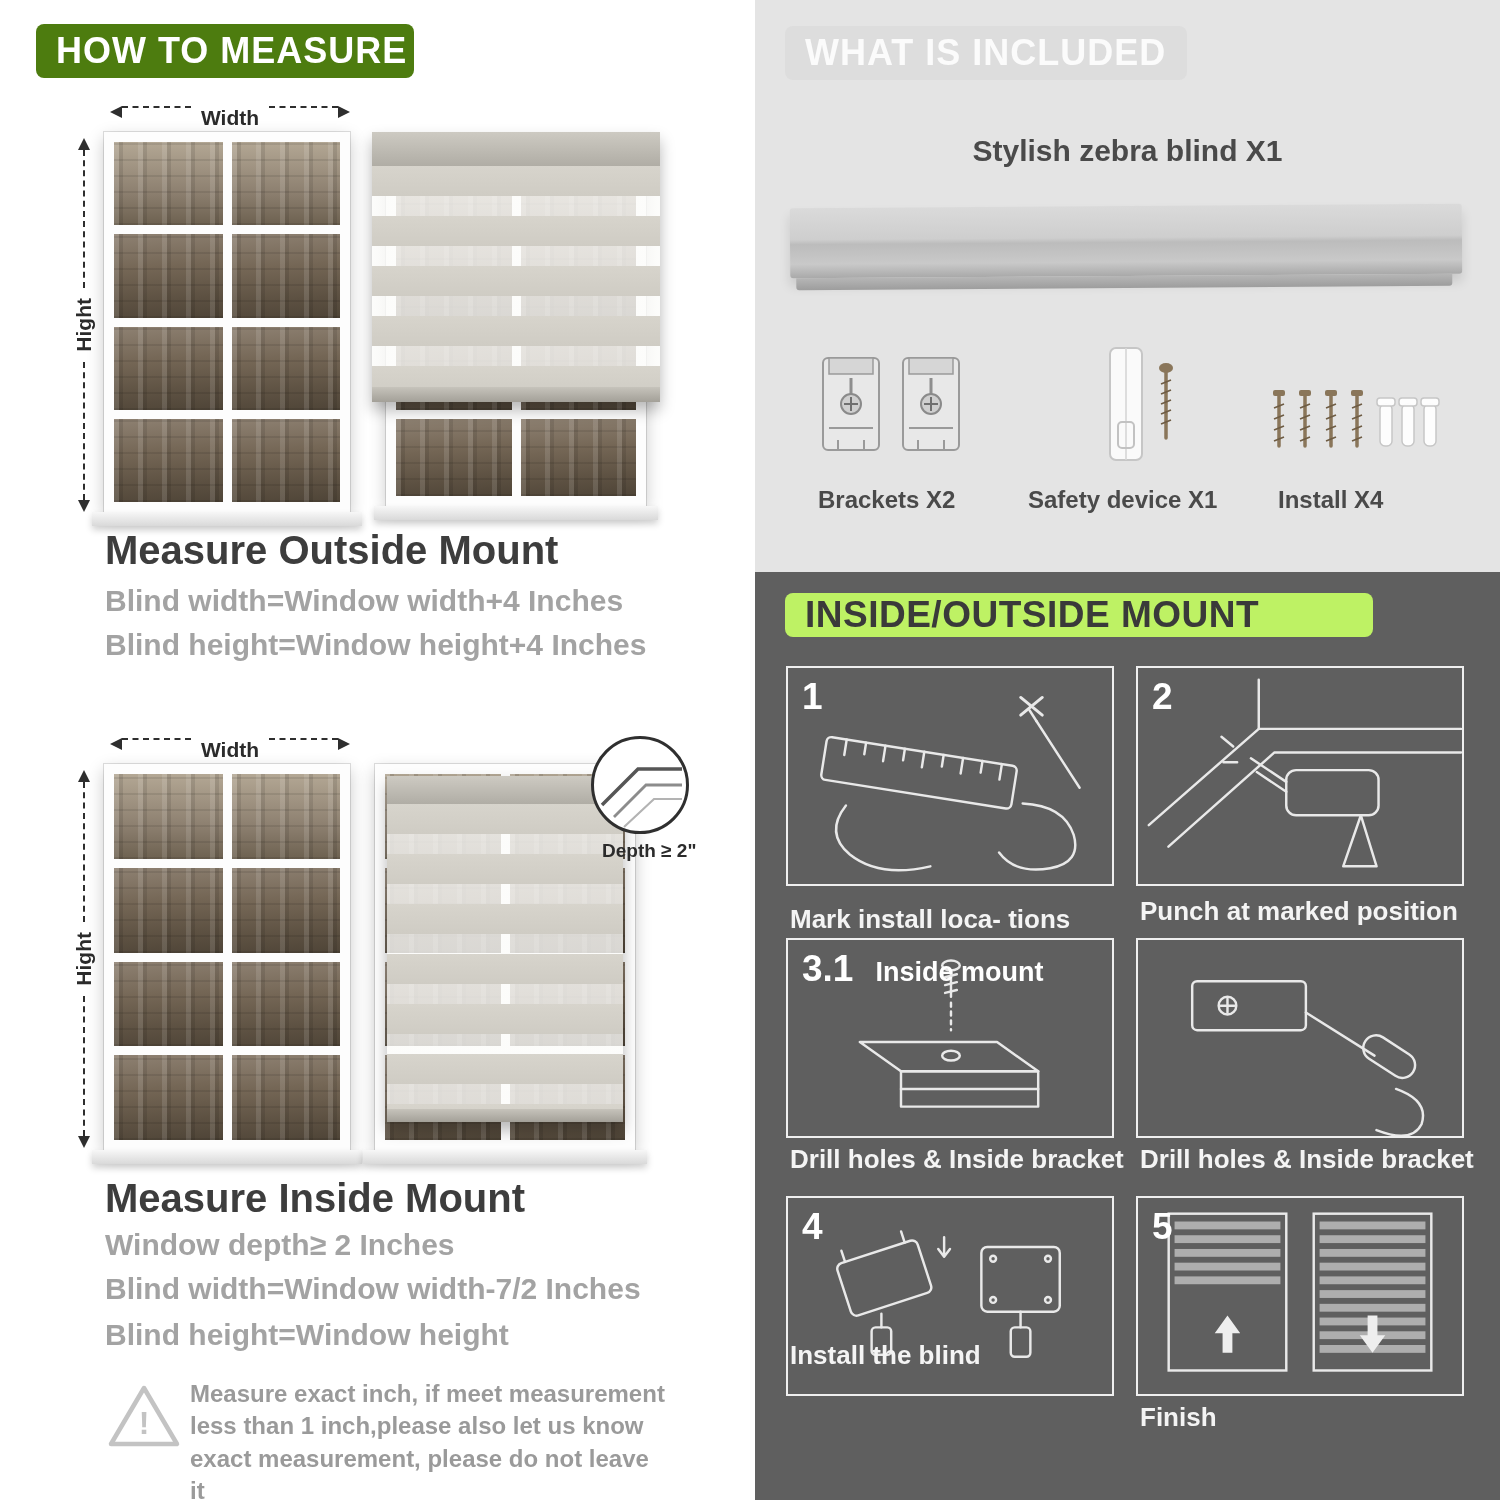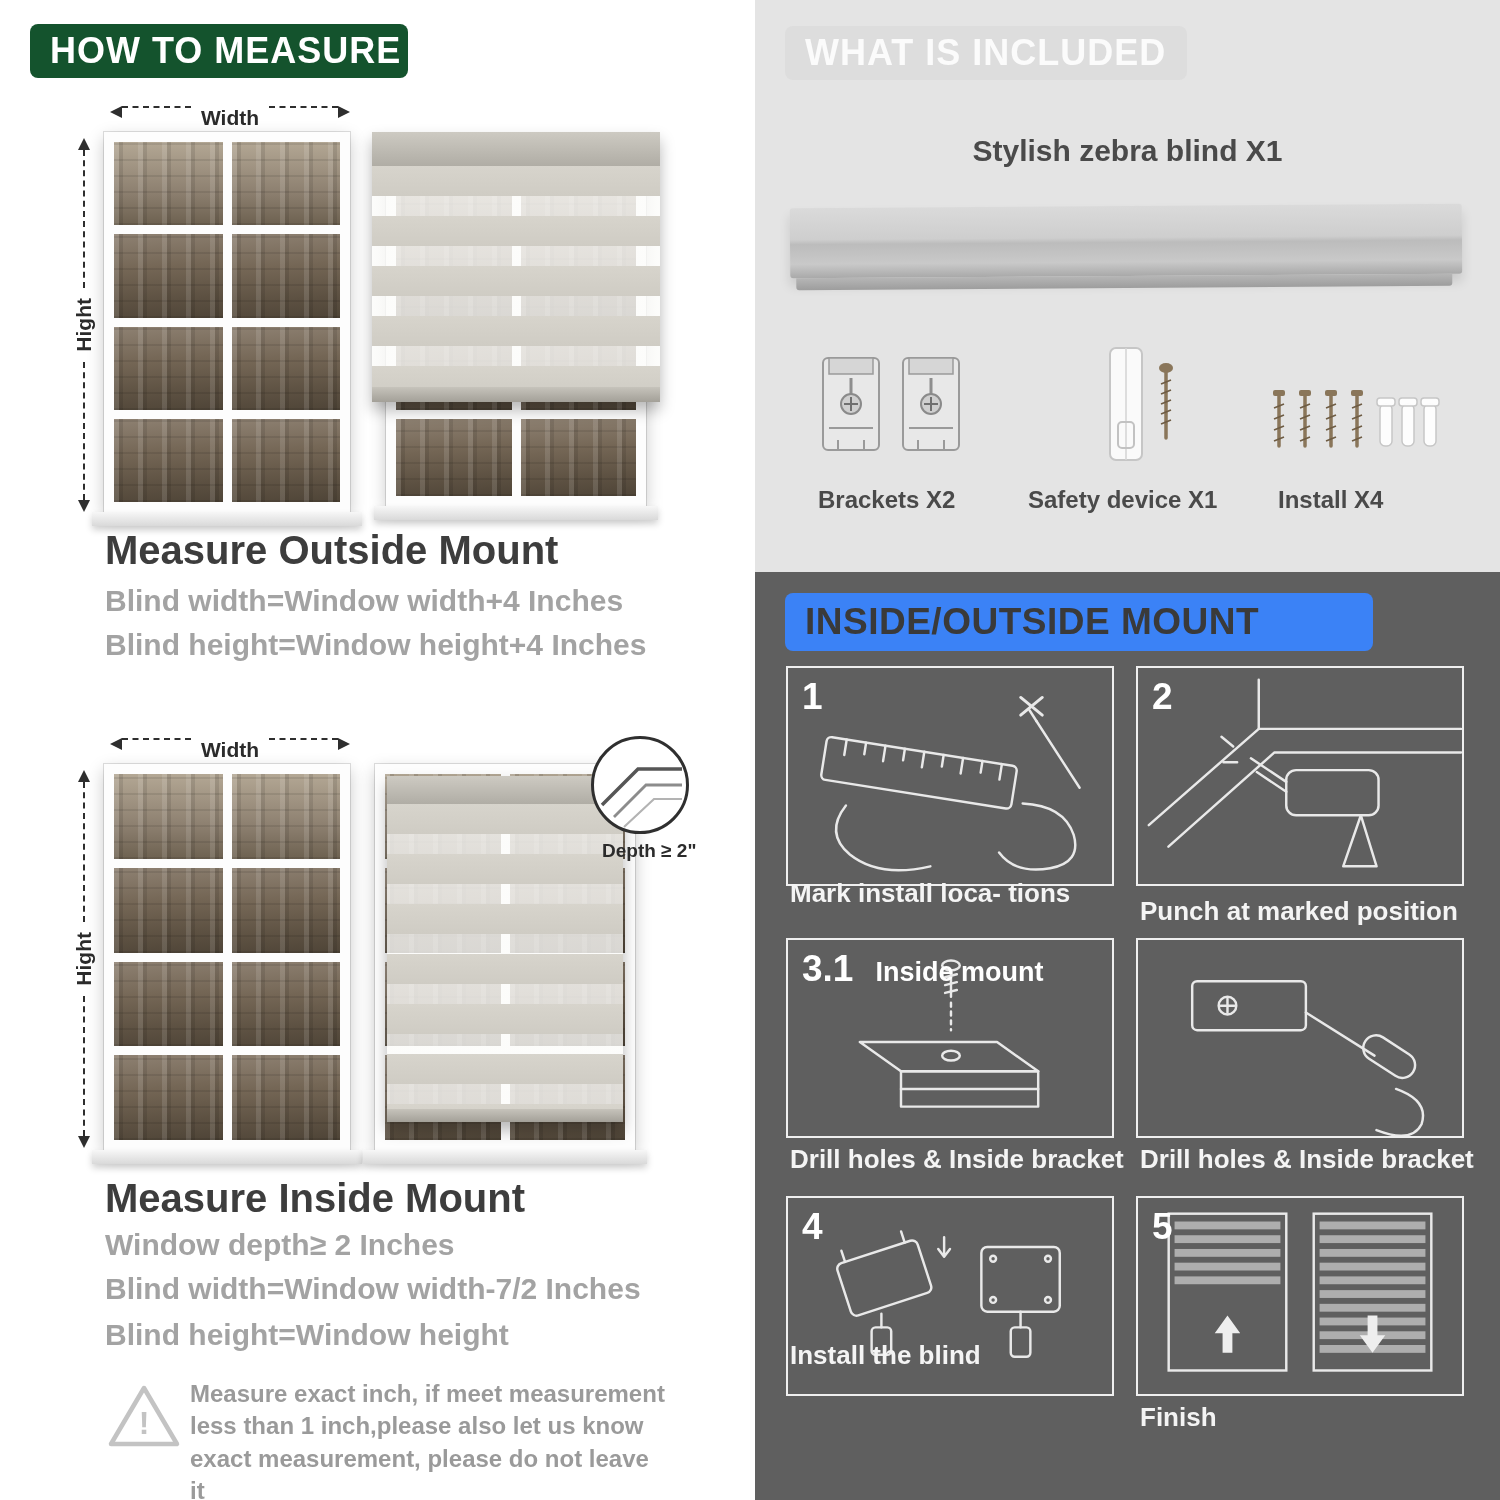--- a/index.html
+++ b/index.html
@@ -7,25 +7,25 @@
   body { font-family:"Liberation Sans", sans-serif; }
   .canvas { position:relative; width:1500px; height:1500px; background:#ffffff; overflow:hidden; }
 
   
   .right-top { position:absolute; left:755px; top:0; width:745px; height:572px; background:#e4e4e4; }
   .right-bottom { position:absolute; left:755px; top:572px; width:745px; height:928px; background:#5f5f5f; }
 
   
   .pill { position:absolute; border-radius:8px; display:flex; align-items:center; padding:0 20px; }
   .pill span { font-weight:700; letter-spacing:1px; white-space:nowrap; }
-  .left-pill { left:30px; top:24px; width:378px; height:54px; background:#14532d; }
+  .left-pill { left:36px; top:24px; width:378px; height:54px; background:#4d7c0f; }
   .left-pill span { color:#ffffff; font-size:36px; }
   .right-pill { left:785px; top:26px; width:402px; height:54px; background:#dddddd; }
   .right-pill span { color:#fbfbfb; font-size:36px; }
-  .mount-pill { left:785px; top:593px; width:588px; height:58px; background:#3b82f6; }
+  .mount-pill { left:785px; top:593px; width:588px; height:44px; background:#bef264; }
   .mount-pill span { color:#3a3a3a; font-size:37px; letter-spacing:0.5px; }
 
   
   .window { position:absolute; background:#fdfdfd; padding:10px;
             box-shadow:0 6px 16px rgba(0,0,0,0.22), 0 0 0 1px #e0e0e0; }
   .panes { display:grid; width:100%; height:100%;
            grid-template-columns:1fr 1fr; grid-template-rows:repeat(4,1fr); gap:9px; }
   .pane { position:relative; overflow:hidden;
           background:linear-gradient(175deg,#93USED 0%,#746655 40%); }
   .pane { background:linear-gradient(175deg,#8e8172 0%,#746655 40%,#5d5142 75%,#4e4437 100%); }
@@ -345,21 +345,21 @@
         <path d="M30 182 L138 86 H328"></path>
         <line x1="122" y1="62" x2="122" y2="12"></line>
         <rect x="150" y="104" width="94" height="46" rx="10"></rect>
         <line x1="150" y1="116" x2="114" y2="92"></line>
         <line x1="150" y1="126" x2="120" y2="106"></line>
         <path d="M226 150 l16 52 h-34 z"></path>
         <path d="M96 80 l-12 -10 M100 96 h-14"></path>
       </g>
     </svg>
   </div>
-  <div class="caption" style="left:790px;top:878px;text-align:right;">Mark install loca- tions</div>
+  <div class="caption" style="left:790px;top:904px;text-align:right;">Mark install loca- tions</div>
   <div class="caption" style="left:1140px;top:896px;">Punch at  marked position</div>
 
   <div class="panel" style="left:786px;top:938px;width:328px;height:200px;">
     <div class="step-head">
       <span class="step-num">3.1</span>
       <span class="inner-lbl">Inside mount</span>
     </div>
     <svg class="art" viewBox="0 0 328 200">
       <g stroke="#e9e9e9" stroke-width="2.5" fill="none" stroke-linecap="round" stroke-linejoin="round">
         <ellipse cx="165" cy="26" rx="9" ry="5"></ellipse>

